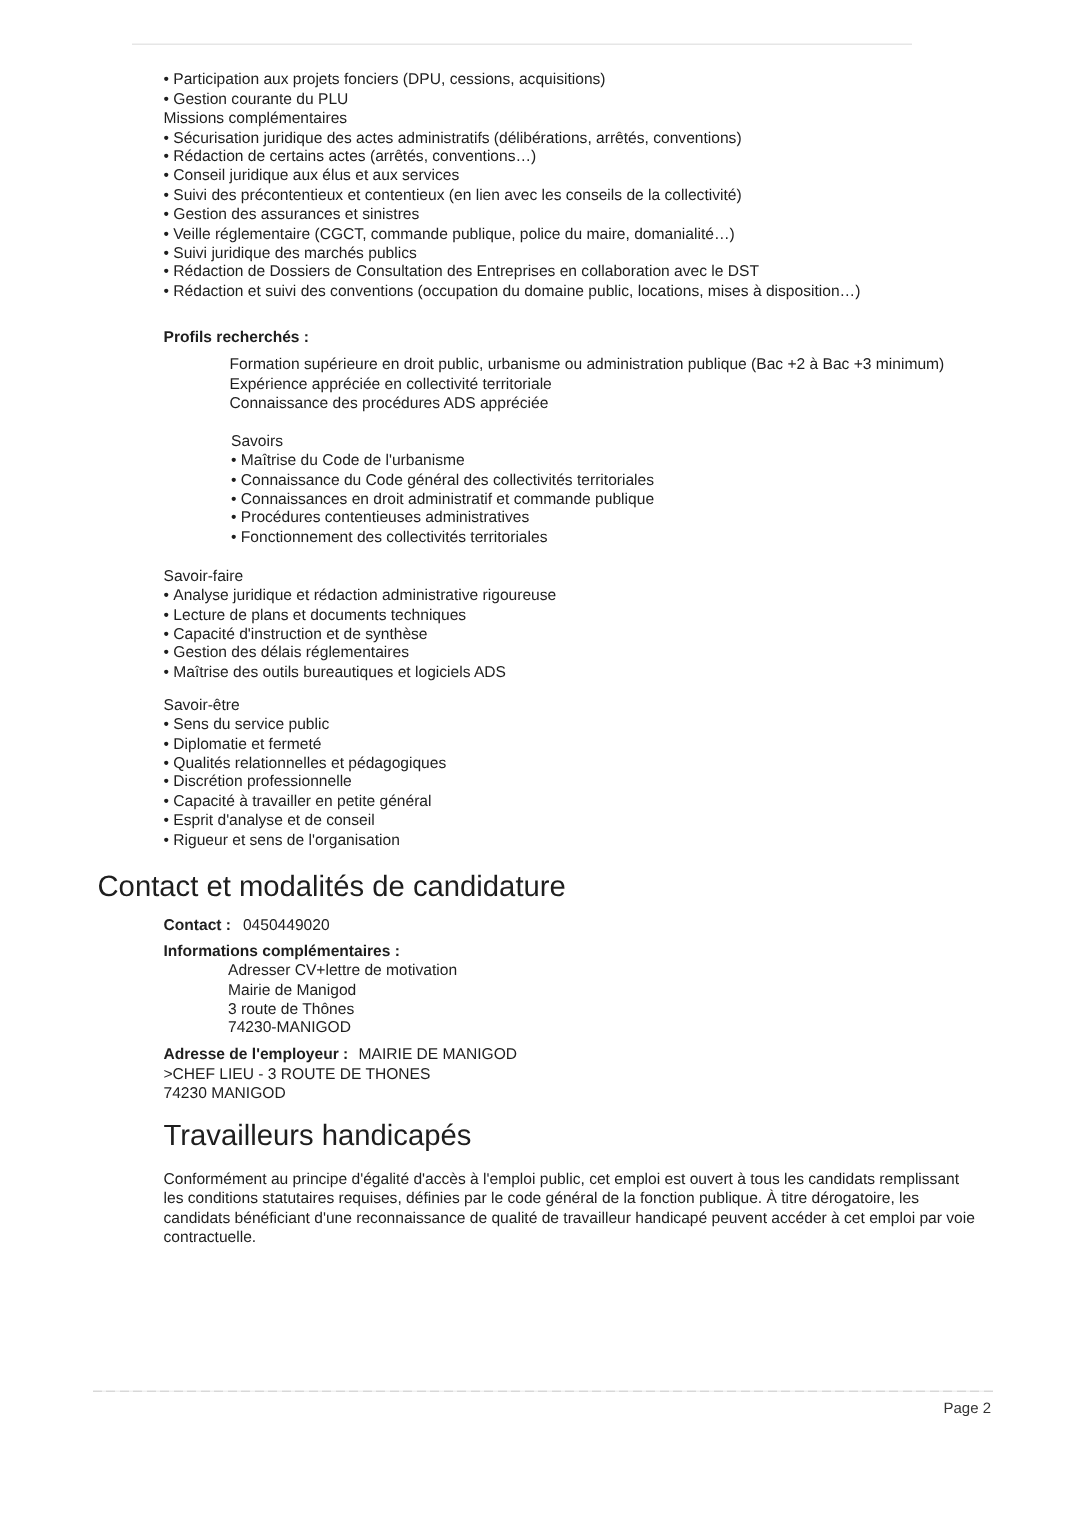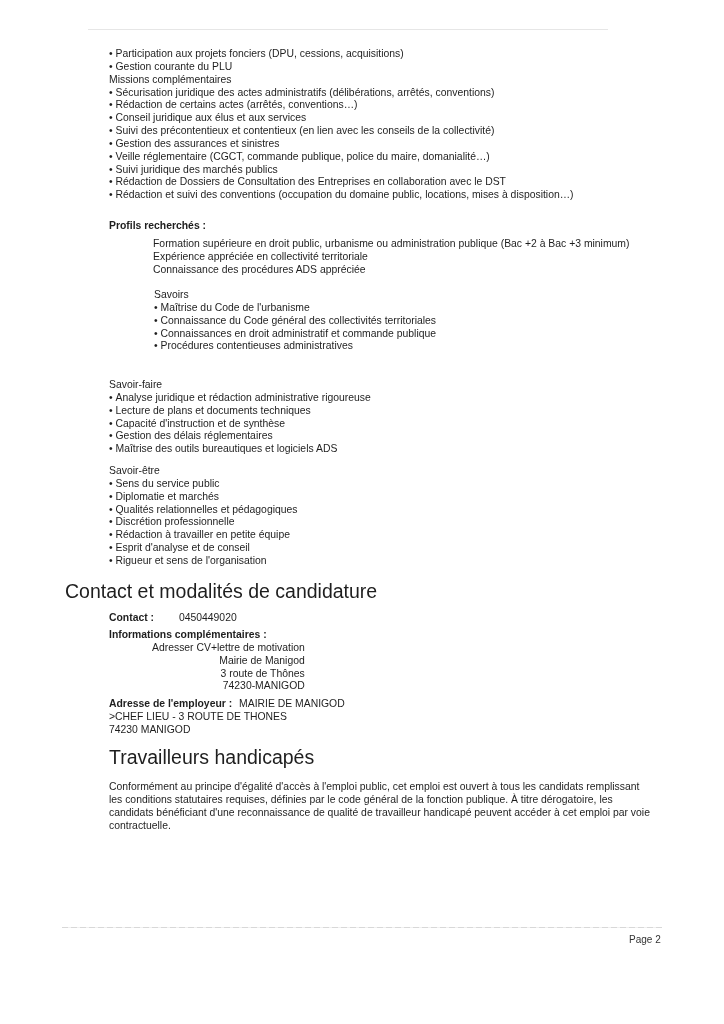--- a/index.html
+++ b/index.html
@@ -11,21 +11,21 @@
       position: absolute; height: 1px; background: #e6e6e6;
     }
     .block { position: absolute; left: 109px; font-size: 10.4px; line-height: 12.85px; }
     .line { white-space: nowrap; }
     .bullet::before { content: "\2022\00a0"; }
     .bold { font-weight: bold; }
     .h2 {
       position: absolute; font-size: 19.5px; line-height: 22px; color: #1e1e1e; white-space: nowrap;
     }
     .para { position: absolute; left: 109px; width: 560px; font-size: 10.4px; line-height: 12.9px; }
-    .indent { padding-left: 43px; text-align: right; }
+    .indent { padding-left: 43px; }
     .footer-line {
       position: absolute; left: 62px; top: 927px; width: 600px; height: 1px;
       background: repeating-linear-gradient(90deg, #d8d8d8 0 6px, #f0f0f0 6px 9px);
     }
     .page-num { position: absolute; left: 629px; top: 934px; font-size: 10px; color: #333; }
   </style>
 </head>
 <body>
 
 <div class="scan-line" style="left:88px; top:29px; width:520px;"></div>
@@ -53,48 +53,49 @@
   <div class="line">Expérience appréciée en collectivité territoriale</div>
   <div class="line">Connaissance des procédures ADS appréciée</div>
 </div>
 
 <div class="block" style="top:289px;margin-left:45px;">
   <div class="line">Savoirs</div>
   <div class="line bullet">Maîtrise du Code de l'urbanisme</div>
   <div class="line bullet">Connaissance du Code général des collectivités territoriales</div>
   <div class="line bullet">Connaissances en droit administratif et commande publique</div>
   <div class="line bullet">Procédures contentieuses administratives</div>
+  <div class="line bullet">Fonctionnement des collectivités territoriales</div>
 </div>
 
 <div class="block" style="top:379px;">
   <div class="line">Savoir-faire</div>
   <div class="line bullet">Analyse juridique et rédaction administrative rigoureuse</div>
   <div class="line bullet">Lecture de plans et documents techniques</div>
   <div class="line bullet">Capacité d'instruction et de synthèse</div>
   <div class="line bullet">Gestion des délais réglementaires</div>
   <div class="line bullet">Maîtrise des outils bureautiques et logiciels ADS</div>
 </div>
 
 <div class="block" style="top:465px;">
   <div class="line">Savoir-être</div>
   <div class="line bullet">Sens du service public</div>
-  <div class="line bullet">Diplomatie et marchés</div>
+  <div class="line bullet">Diplomatie et fermeté</div>
   <div class="line bullet">Qualités relationnelles et pédagogiques</div>
   <div class="line bullet">Discrétion professionnelle</div>
-  <div class="line bullet">Rédaction à travailler en petite équipe</div>
+  <div class="line bullet">Capacité à travailler en petite général</div>
   <div class="line bullet">Esprit d'analyse et de conseil</div>
   <div class="line bullet">Rigueur et sens de l'organisation</div>
 </div>
 
 <div class="h2" style="left:65px; top:580px;">Contact et modalités de candidature</div>
 
 <div class="block" style="top:612px;">
   <div class="line">
     <span class="bold">Contact :</span>
-    <span style="margin-left:22px;">0450449020</span>
+    <span style="margin-left:5px;">0450449020</span>
   </div>
 </div>
 
 <div class="block" style="top:629px;">
   <div class="line bold">Informations complémentaires :</div>
   <div class="line indent">Adresser CV+lettre de motivation</div>
   <div class="line indent">Mairie de Manigod</div>
   <div class="line indent">3 route de Thônes</div>
   <div class="line indent">74230-MANIGOD</div>
 </div>

